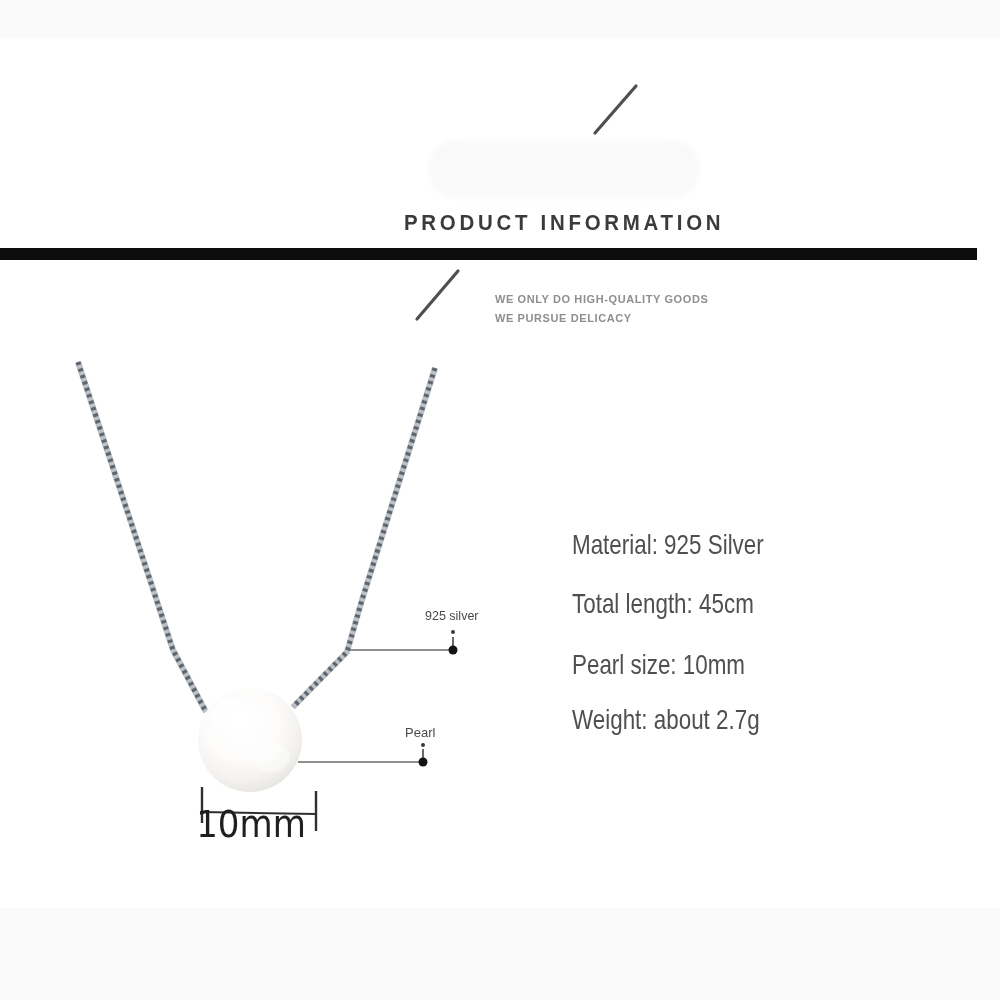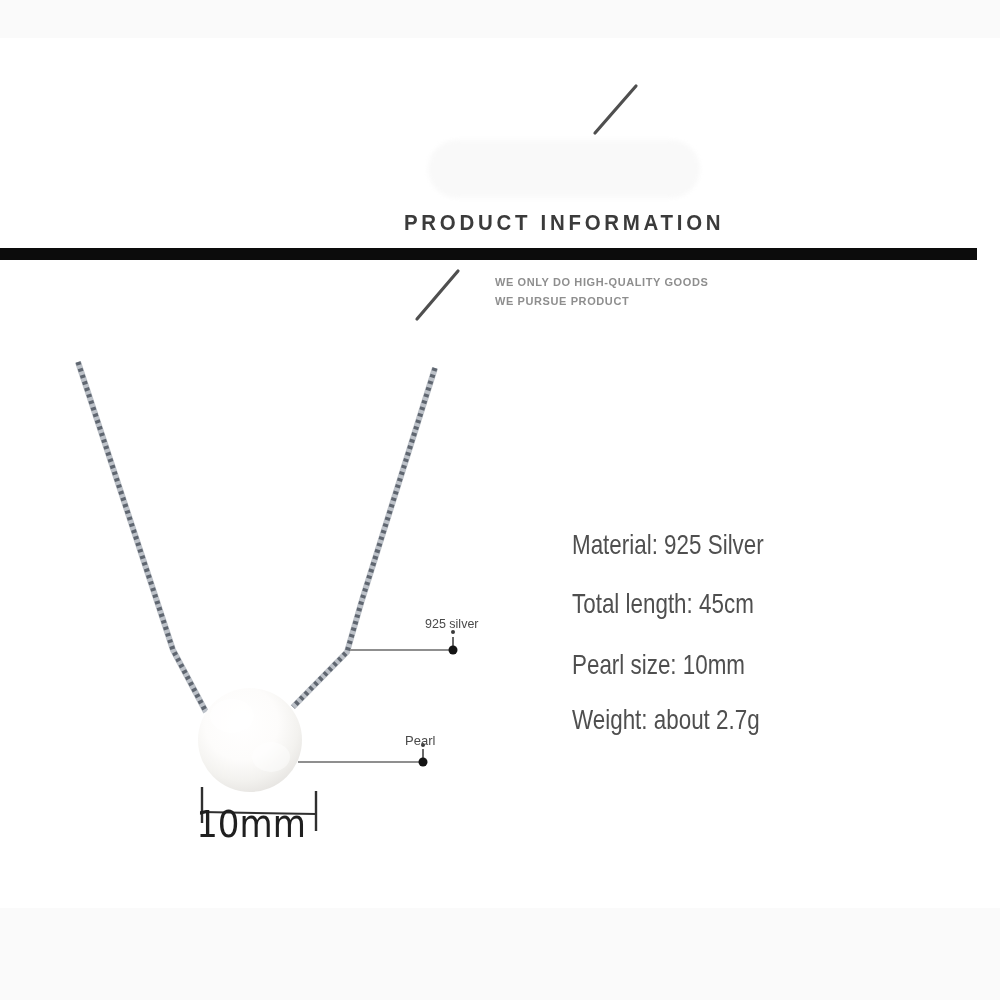--- a/index.html
+++ b/index.html
@@ -39,31 +39,31 @@
   }
   .divider-bar {
     position: absolute; left: 0; top: 248px;
     width: 977px; height: 12px;
     background: #0c0c0c;
   }
   .tagline {
     position: absolute; left: 495px;
     font-size: 11px; font-weight: 700;
     letter-spacing: 0.6px; color: #8e8e8e;
-    white-space: nowrap; line-height: 1;
+    white-space: nowrap; line-height: 1; margin-top: 17px;
   }
   .tagline-1 { top: 277px; }
   .tagline-2 { top: 296px; }
   .svg-layer {
     position: absolute; left: 0; top: 0;
     width: 1000px; height: 1000px;
   }
   .callout-label {
     position: absolute;
-    color: #4a4a4a; white-space: nowrap; line-height: 1; margin-top: 8px;
+    color: #4a4a4a; white-space: nowrap; line-height: 1;
   }
   .callout-chain { left: 425px; top: 610px; font-size: 12.5px; }
   .callout-pearl { left: 405px; top: 726px; font-size: 13px; }
   .size-label {
     position: absolute; left: 251px; top: 806px;
     font-family: "DejaVu Sans", sans-serif;
     font-size: 37px; font-weight: 500; color: #1f1f1f;
     transform: translateX(-50%) scaleX(0.92);
     transform-origin: center top;
     white-space: nowrap; line-height: 1;
@@ -86,21 +86,21 @@
 
   <div class="band-top"></div>
   <div class="band-bottom"></div>
   <div class="ghost-blob"></div>
 
   <div class="heading">PRODUCT INFORMATION</div>
 
   <div class="divider-bar"></div>
 
   <div class="tagline tagline-1">WE ONLY DO HIGH-QUALITY GOODS</div>
-  <div class="tagline tagline-2">WE PURSUE PRODUCT</div>
+  <div class="tagline tagline-2">WE PURSUE DELICACY</div>
 
   <svg class="svg-layer" viewBox="0 0 1000 1000" xmlns="http://www.w3.org/2000/svg">
     <defs>
       <radialGradient id="pearlGrad" cx="0.42" cy="0.34" r="0.78">
         <stop offset="0%" stop-color="#ffffff"></stop>
         <stop offset="45%" stop-color="#fdfcfb"></stop>
         <stop offset="70%" stop-color="#f3f2ef"></stop>
         <stop offset="88%" stop-color="#e7e5e2"></stop>
         <stop offset="100%" stop-color="#d2d1ce"></stop>
       </radialGradient>

